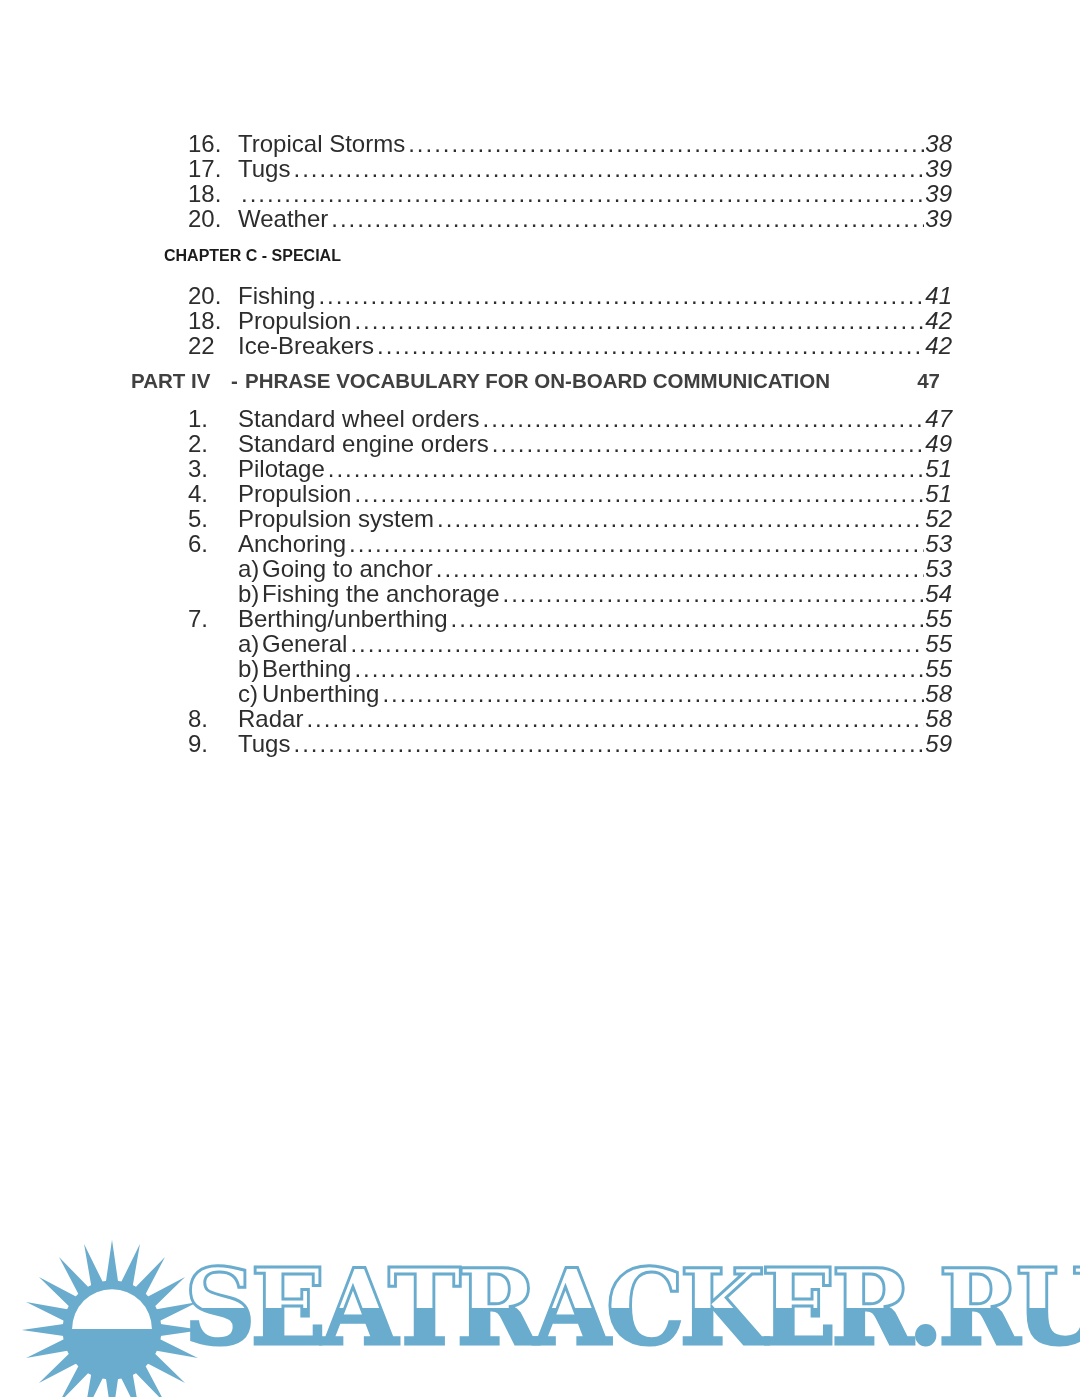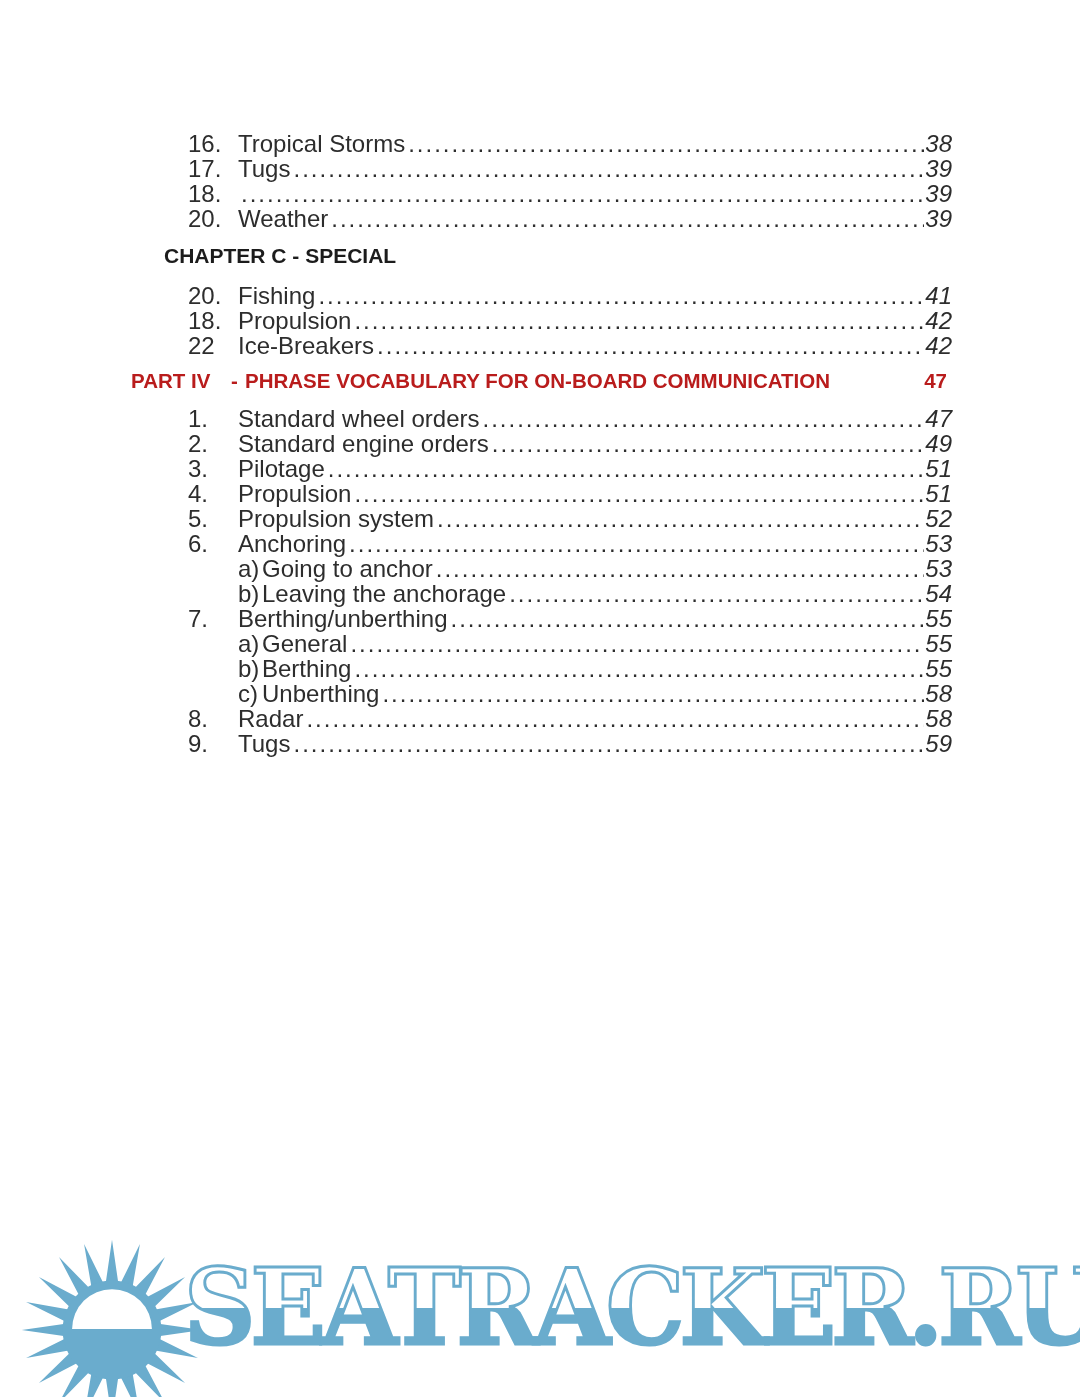--- a/index.html
+++ b/index.html
@@ -37,35 +37,35 @@
     letter-spacing:2px;
   }
   .row .dots::after {
     content:"................................................................................................................................................................................................";
   }
   .row .pg { flex:0 0 auto; text-align:right;font-style:italic; }
 
   .chapter-heading {
     margin:12px 0 14px -24px;
     height:26px;
-    font-size:21px;
+    font-size:16px;
     line-height:26px;
     font-weight:bold;
     color:#1c1c1c;
     white-space:nowrap;
   }
   .part-heading {
     display:flex;
     align-items:center;
-    margin:10px 5px 12px -57px;
+    margin:10px 12px 12px -57px;
     height:26px;
     font-size:20.5px;
     line-height:26px;
     font-weight:bold;
-    color:#b91c1c;
+    color:#404040;
     white-space:nowrap;
   }
   .part-heading .part-label { flex:0 0 100px; }
   .part-heading .part-dash  { flex:0 0 14px; }
   .part-heading .part-title { flex:0 0 auto; }
   .part-heading .part-page  { margin-left:auto; }
 
   
   .watermark { position:absolute; left:12px; top:1227px; width:1080px; height:170px; }
   .sun-icon { position:absolute; left:5px; top:8px; }
@@ -199,21 +199,21 @@
       <div class="row sub-row">
     <span class="num"></span>
     <span class="sub">a)</span>
     <span class="label">Going to anchor</span>
     <span class="dots"></span>
     <span class="pg">53</span>
   </div>
       <div class="row sub-row">
     <span class="num"></span>
     <span class="sub">b)</span>
-    <span class="label">Leaving the anchorage</span>
+    <span class="label">Fishing the anchorage</span>
     <span class="dots"></span>
     <span class="pg">54</span>
   </div>
       <div class="row">
     <span class="num">7.</span>
 
     <span class="label">Berthing/unberthing</span>
     <span class="dots"></span>
     <span class="pg">55</span>
   </div>

